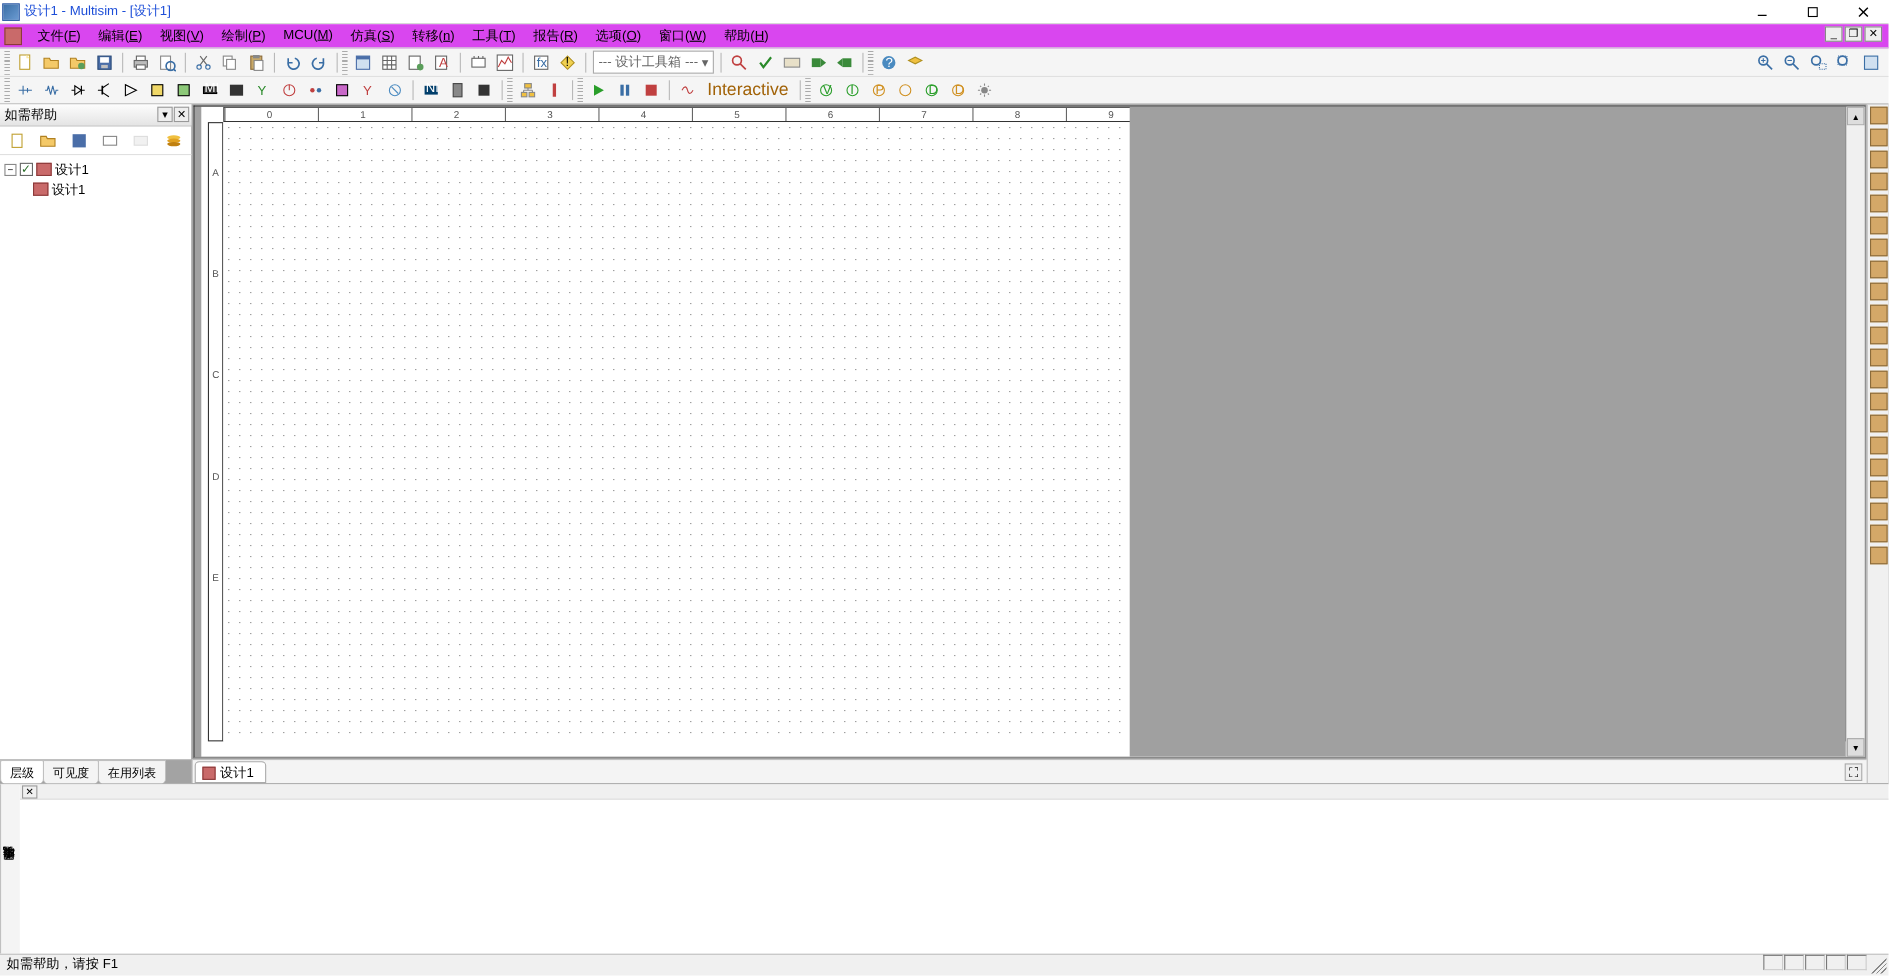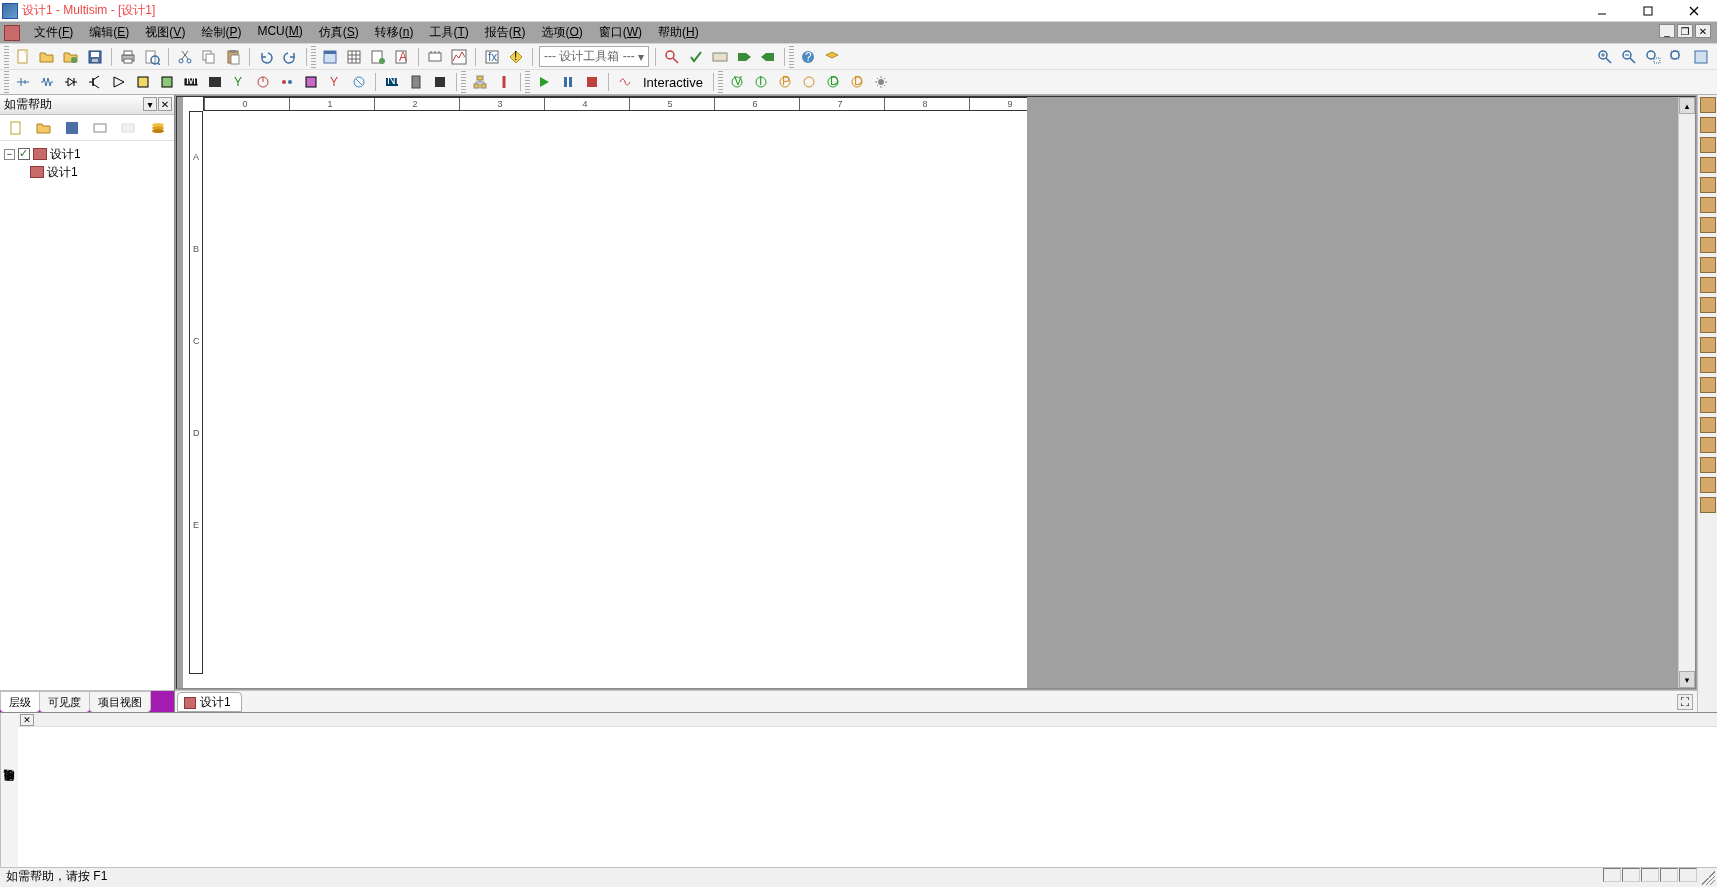--- a/index.html
+++ b/index.html
@@ -1,62 +1,62 @@
 <!DOCTYPE html>
 <html><head>
 <meta charset="utf-8">
 <style>
 * { margin:0; padding:0; box-sizing:border-box; font-family:"Microsoft YaHei","Segoe UI",Tahoma,sans-serif; font-size:12px; user-select:none; }
 body { width:1717px; height:887px; background:#fff; overflow:hidden; display:flex; flex-direction:column; }
 
 
 .titlebar { height:22px; background:#fff; display:flex; align-items:center; padding:0 2px; border-bottom:1px solid #d4d4d4; position:relative; }
 .titlebar .app-ico { width:16px; height:16px; background:linear-gradient(135deg,#3a6ea5,#6b9bd2); margin-right:4px; border:1px solid #2050a0; }
-.titlebar .title { color:#ef4444; }
+.titlebar .title { color:#1d4ed8; }
 .titlebar .wbtns { position:absolute; right:0; top:0; display:flex; }
 .titlebar .wbtn { width:46px; height:22px; display:flex; align-items:center; justify-content:center; font-size:14px; cursor:default; }
 .titlebar .wbtn svg { width:12px; height:12px; }
 
 
-.menubar { height:22px; background:#a3a3a3; display:flex; align-items:center; padding:0 4px; border-bottom:1px solid #d4d4d4; position:relative; }
+.menubar { height:22px; background:#d946ef; display:flex; align-items:center; padding:0 4px; border-bottom:1px solid #d4d4d4; position:relative; }
 .menubar .mico { width:16px; height:16px; background:#c96a6a; border:1px solid #8b3a3a; margin-right:6px; }
 .menubar .mitem { padding:2px 8px; cursor:default; }
 .menubar .mitem u { text-decoration:underline; }
 .menubar .mdi { position:absolute; right:6px; top:2px; display:flex; gap:2px; }
 .menubar .mdi .b { width:16px; height:14px; border:1px solid #888; background:#eee; display:flex; align-items:center; justify-content:center; font-size:10px; cursor:default;}
 
 
 .toolbars { background:#f5f5f5; border-bottom:1px solid #b0b0b0; display:flex; flex-direction:column; }
 .tbrow { display:flex; align-items:center; height:25px; padding:0 4px; }
 .tbrow + .tbrow { border-top:1px solid #e0e0e0;}
 .sep { width:1px; height:18px; background:#b8b8b8; margin:0 4px; }
 .tbtn { width:22px; height:22px; display:flex; align-items:center; justify-content:center; border:1px solid transparent; cursor:default; margin:0 1px; }
 .tbtn svg { width:16px; height:16px; }
 .tsel { height:21px; width:110px; border:1px solid #aaa; background:#fff; font-size:11px; color:#666; padding:0 4px; margin:0 2px; display:flex; align-items:center; justify-content:space-between;}
-.tlabel { padding:0 6px; font-size:13px; color:#000000; }
+.tlabel { padding:0 6px; font-size:16px; color:#a16207; }
 .tbspacer { flex:1; }
 .grip { width:5px; height:22px; background:repeating-linear-gradient(to bottom,#aaa 0,#aaa 1px,transparent 1px,transparent 3px); margin-right:2px; }
 
 
 .main { flex:1; display:flex; min-height:0; background:#a0a0a0; position:relative; }
 
 
 .left-panel { width:175px; background:#fff; border-right:1px solid #888; display:flex; flex-direction:column; }
 .lp-title { height:20px; background:linear-gradient(to bottom,#fdfdfd,#e4e4e4); border-bottom:1px solid #c0c0c0; display:flex; align-items:center; padding:0 4px; font-size:11px; position:relative;}
 .lp-title .xbtns { position:absolute; right:2px; top:2px; display:flex; gap:1px;}
 .lp-title .xb { width:14px; height:14px; border:1px solid #999; background:#eee; font-size:10px; display:flex; align-items:center; justify-content:center;}
 .lp-tools { height:26px; display:flex; align-items:center; padding:0 4px; gap:4px; border-bottom:1px solid #e0e0e0; position:relative;}
 .lp-tree { flex:1; padding:4px; overflow:auto; }
 .tree-row { display:flex; align-items:center; height:18px; }
 .tree-exp { width:11px; height:11px; border:1px solid #888; margin-right:3px; display:flex; align-items:center; justify-content:center; font-size:9px; line-height:1;}
 .tree-chk { width:12px; height:12px; border:1px solid #666; margin-right:3px; position:relative; background:#fff;}
 .tree-chk::after{ content:"✓"; position:absolute; top:-2px; left:0; color:#2a6e2a; font-size:11px;}
 .tree-ico { width:14px; height:12px; background:#c96a6a; border:1px solid #8b3a3a; margin-right:3px;}
 .tree-child { margin-left:26px; }
-.lp-tabs { display:flex; border-top:1px solid #c0c0c0; height:22px; background:#a21caf;margin-top:46px;}
+.lp-tabs { display:flex; border-top:1px solid #c0c0c0; height:22px; background:#a3a3a3;margin-top:46px;}
 .lp-tab { padding:2px 8px; border:1px solid #c0c0c0; border-bottom:none; margin-right:-1px; background:#f4f4f4; font-size:11px; display:flex; align-items:center; border-radius:0 0 4px 4px; cursor:default;}
 .lp-tab.active { background:#fff; }
 
 
 .canvas-wrap { flex:1; display:flex; flex-direction:column; background:#a0a0a0; min-width:0; }
 .canvas-inner { flex:1; display:flex; min-height:0; background:#a0a0a0; border:1px inset #888; margin:1px; position:relative;}
 .sheet-area { flex:1; background:#a0a0a0; position:relative; overflow:hidden;}
 .sheet { position:absolute; left:6px; top:0; right:0; bottom:0; background:#fff;}
 .ruler-h { position:absolute; left:20px; right:0; top:0; height:14px; background:#fff; border:1px solid #333; font-size:9px;}
 .ruler-h .tick { position:absolute; top:0; bottom:0; border-left:1px solid #666;}
@@ -609,21 +609,21 @@
         <span>设计1</span>
       </div>
       <div class="tree-row tree-child">
         <span class="tree-ico" style="background:#c96a6a"></span>
         <span>设计1</span>
       </div>
     </div>
     <div class="lp-tabs" id="lp-tabs">
         <div class="lp-tab active">层级</div>
         <div class="lp-tab">可见度</div>
-        <div class="lp-tab">项目视图</div>
+        <div class="lp-tab">在用列表</div>
       </div>
   </div>
 
   <div class="canvas-wrap">
     <div class="canvas-inner">
       <div class="sheet-area">
         <div class="sheet">
           <div class="ruler-h" id="ruler-h">
               <div class="tick" style="left: 0px;"></div>
               <div class="tlab" style="left: 38.5px;">0</div>

